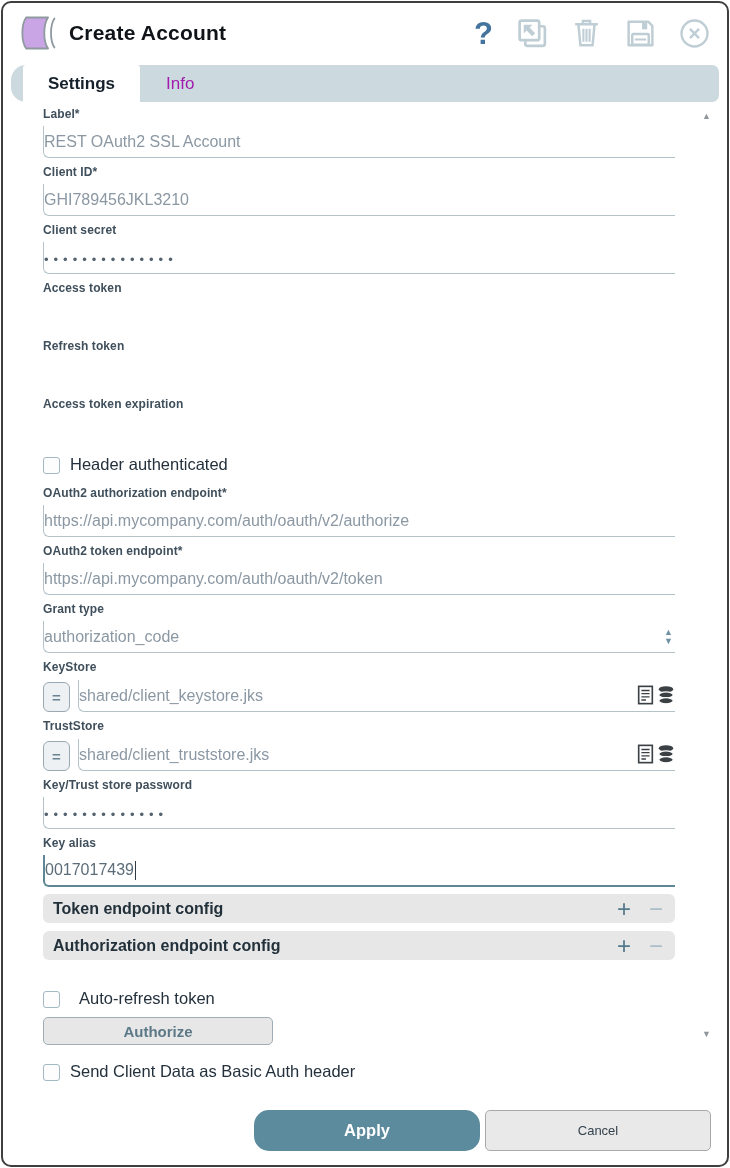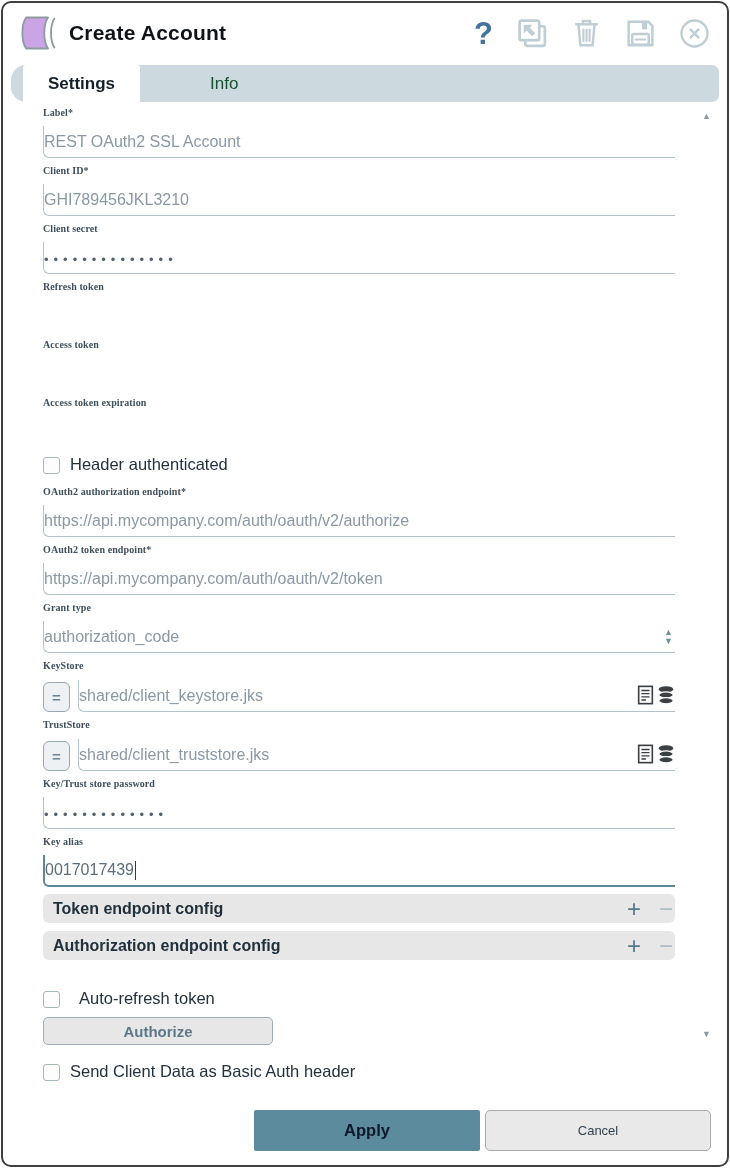--- a/index.html
+++ b/index.html
@@ -11,29 +11,29 @@
   .titlebar { display:flex; align-items:center; height:60px; padding:0 16px 0 14px; }
   .appicon { width:42px; height:42px; flex:0 0 auto; }
   .title { font-size:21px; font-weight:bold; color:#101418; margin-left:10px; letter-spacing:.2px; }
   .ticons { margin-left:auto; display:flex; align-items:center; gap:21px; }
   .helpq { font-size:31px; font-weight:bold; color:#44749e; line-height:1; margin-right:2px; cursor:pointer; }
   .tic { width:33px; height:33px; color:#bfcdd5; cursor:pointer; }
   .tic svg { width:100%; height:100%; display:block; }
 
   
   .tabbar { margin:2px 8px 0 8px; height:37px; background:#ccd9de; border-radius:15px 7px 7px 15px;
-            display:flex; align-items:stretch; padding-left:12px;gap:44px; }
+            display:flex; align-items:stretch; padding-left:12px; }
   .tab-active { background:#fff; border-radius:3px 3px 0 0; padding:0 25px; display:flex; align-items:center;
                 font-size:17px; font-weight:bold; color:#15202b; cursor:pointer; }
-  .tab-idle { padding:0 26px; display:flex; align-items:center; font-size:17px; color:#14532d; cursor:pointer; }
+  .tab-idle { padding:0 26px; display:flex; align-items:center; font-size:17px; color:#a21caf; cursor:pointer; }
 
   
   .content { position:absolute; left:40px; top:104px; width:632px; }
   .field { margin-bottom:7px; }
-  .flabel { height:18px; font-size:10px; font-weight:bold; color:#3f4f5b; letter-spacing:.1px;font-family:Liberation Serif, serif; }
+  .flabel { height:18px; font-size:12px; font-weight:bold; color:#3f4f5b; letter-spacing:.1px; }
   .tinput, .tbox { margin-top:1px; height:32px; width:100%; border:none;
          border-left:1px solid #b4c3ca; border-bottom:1px solid #b4c3ca; border-bottom-left-radius:6px;
          font-size:16px; color:#8b98a3; background:#fff; outline:none;
          font-family:"Liberation Sans","DejaVu Sans",sans-serif; display:block; }
   .tbox { display:flex; align-items:center; }
   .tval { flex:1 1 auto; white-space:nowrap; overflow:hidden; }
   .dots { font-size:13px; letter-spacing:5px; color:#55636e; padding-top:3px; }
   .blank { height:33px; }
 
   .selectbox { cursor:pointer; }
@@ -47,40 +47,40 @@
   .kbox { margin-top:0; }
   .kicons { display:flex; align-items:center; gap:3px; color:#3b4045; padding-bottom:2px; }
   .kicons svg { display:block; cursor:pointer; }
 
   .focusbox { border-left:2px solid #5e8795; border-bottom:2px solid #5e8795; }
   .focusbox .tval { flex:0 0 auto; color:#5c6d79; }
   .caret { display:inline-block; width:1.5px; height:19px; background:#2f3a42; margin-left:1px; }
 
   
   .secbar { height:29px; background:#e7e7e7; border-radius:6px; display:flex; align-items:center;
-            padding:0 0 0 10px; margin-bottom:8px; }
+            padding:0 10px 0 10px; margin-bottom:8px; }
   .sectitle { font-size:16px; font-weight:bold; color:#22303a; flex:1; }
   .plus { font-size:24px; font-weight:400; color:#54798d; line-height:26px; cursor:pointer; padding:0 2px; }
   .minus { font-size:24px; font-weight:400; color:#a9bec8; line-height:26px; cursor:pointer; margin-left:14px; padding:0 2px; }
 
   
   .cbrow { display:flex; align-items:flex-end; }
   .cbox { width:17px; height:17px; border:1.5px solid #a3b8c2; border-radius:3px; background:#fdfdfd;
           margin-right:10px; flex:0 0 auto; cursor:pointer; }
   .cblabel { font-size:16.5px; color:#24313c; }
   .row-headerauth { margin:3px 0 12px 0; }
   .row-autorefresh { margin-top:29px;gap:9px; }
   .authbtn { margin-top:9px; width:230px; height:28px; background:#e7e7e7; border:1.5px solid #9fadb6;
              border-radius:5px; font-size:15px; font-weight:bold; color:#5d7988; cursor:pointer;
              font-family:"Liberation Sans","DejaVu Sans",sans-serif; }
   .row-sendclient { margin-top:17px; }
 
   .footer { position:absolute; right:16px; bottom:14px; display:flex; gap:5px; }
-  .applybtn { width:226px; height:41px; background:#5b8b9d; border:none; border-radius:2px;
-              color:#0f172a; font-size:16.5px; font-weight:bold; cursor:pointer;
+  .applybtn { width:226px; height:41px; background:#5b8b9d; border:none; border-radius:15px;
+              color:#ffffff; font-size:16.5px; font-weight:bold; cursor:pointer;
               font-family:"Liberation Sans","DejaVu Sans",sans-serif; }
   .cancelbtn { width:226px; height:41px; background:#e9e9e9; border:1.5px solid #a9a9a9; border-radius:5px;
                color:#34424d; font-size:13px; cursor:pointer;
                font-family:"Liberation Sans","DejaVu Sans",sans-serif; }
 
   .scrollup, .scrolldown { position:absolute; right:16px; font-size:9px; color:#8f989d; cursor:pointer; }
   .scrollup { top:108px; } .scrolldown { top:1026px; }
 </style>
 </head>
 <body>
@@ -152,26 +152,26 @@
     </div>
 
     <div class="field">
       <div class="flabel">Client secret</div>
       <div class="tbox">
         <span class="tval dots">••••••••••••••</span>
       </div>
     </div>
 
     <div class="field">
+      <div class="flabel">Access token</div>
+      <div class="blank"></div>
+    </div>
+
+    <div class="field">
       <div class="flabel">Refresh token</div>
-      <div class="blank"></div>
-    </div>
-
-    <div class="field">
-      <div class="flabel">Access token</div>
       <div class="blank"></div>
     </div>
 
     <div class="field">
       <div class="flabel">Access token expiration</div>
       <div class="blank"></div>
     </div>
 
     <div class="cbrow row-headerauth">
       <span class="cbox"></span>

